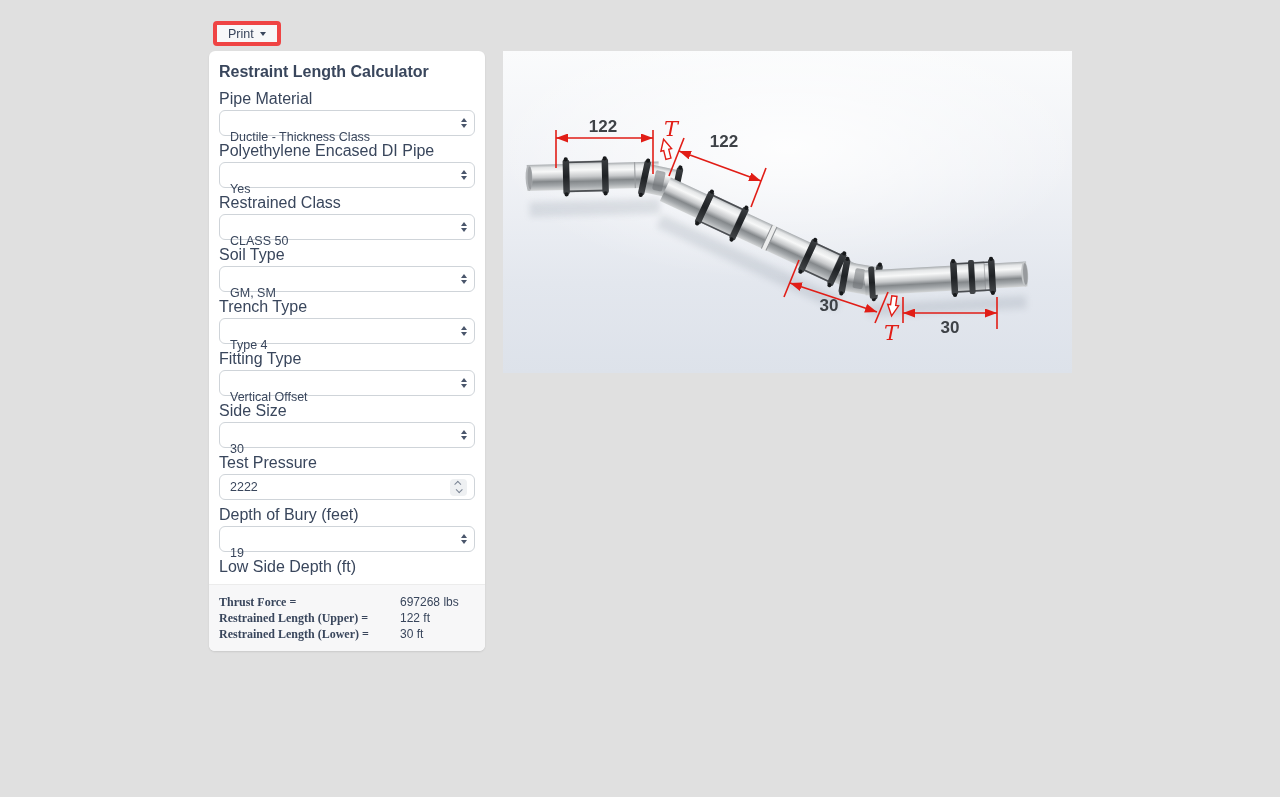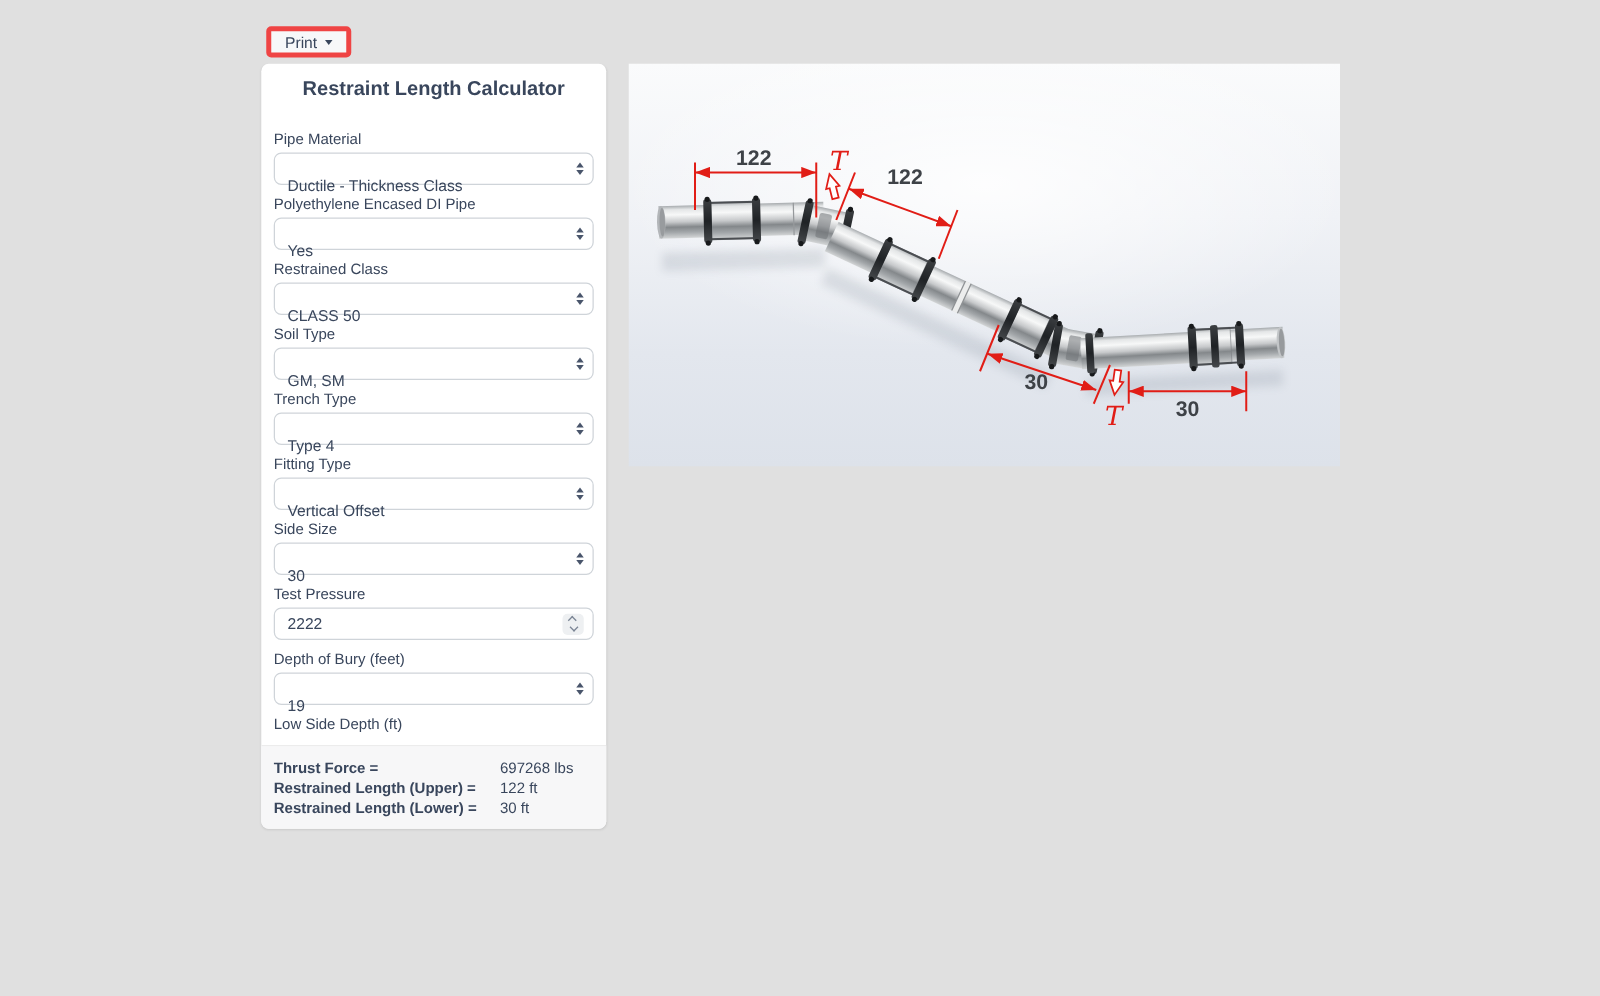--- a/index.html
+++ b/index.html
@@ -30,26 +30,26 @@
   }
   
   .card {
     position:absolute; left:209px; top:51px; width:276px;
     background:#ffffff;
     border-radius:6px;
     box-shadow:0 1px 2px rgba(0,0,0,.10);
   }
   .card-body { padding:12px 10px 2px 10px; }
   .card-title {
-    font-size:16px; font-weight:bold; text-align:center;
-    color:#39465c; margin-bottom:23px;
+    font-size:16px; font-weight:bold; text-align:left;
+    color:#39465c; margin-bottom:11px;
   }
   .form-group { margin-bottom:8px; }
   .form-label {
-    display:block; font-size:12px; line-height:14px;
+    display:block; font-size:16px; line-height:14px;
     color:#39465c; margin-bottom:4px;
   }
   .control {
     height:26px; width:100%;
     border:1px solid #cfd4d9; border-radius:6px;
     background:#fff;
     display:flex; align-items:center;
     padding:0 7px 0 10px;
     font-size:12.5px; color:#39465c;
     cursor:pointer;
@@ -98,21 +98,21 @@
     display:flex; align-items:center; justify-content:center;
     font-size:12.5px; font-weight:bold; color:#39465c; background:#fff;
   }
   .card-footer {
     background:#f7f7f8;
     border-top:1px solid #ececec;
     border-radius:0 0 6px 6px;
     padding:9px 10px;
   }
   .result-row { display:flex; font-size:12px; line-height:16px; color:#39465c; }
-  .result-label { width:181px; font-weight:bold; }
+  .result-label { width:181px; font-weight:bold;font-family:Liberation Serif, serif; }
   
   .viewport {
     position:absolute; left:503px; top:51px; width:569px; height:322px;
     background:
       radial-gradient(ellipse 420px 190px at 50% 30%, rgba(255,255,255,.85) 0%, rgba(255,255,255,0) 70%),
       linear-gradient(180deg,#fafbfc 0%, #f0f2f6 38%, #e3e7ee 72%, #dde2ea 100%);
   }
   .viewport svg { display:block; width:569px; height:322px; }
   .dim-text {
     font-family:"Liberation Sans", sans-serif;

